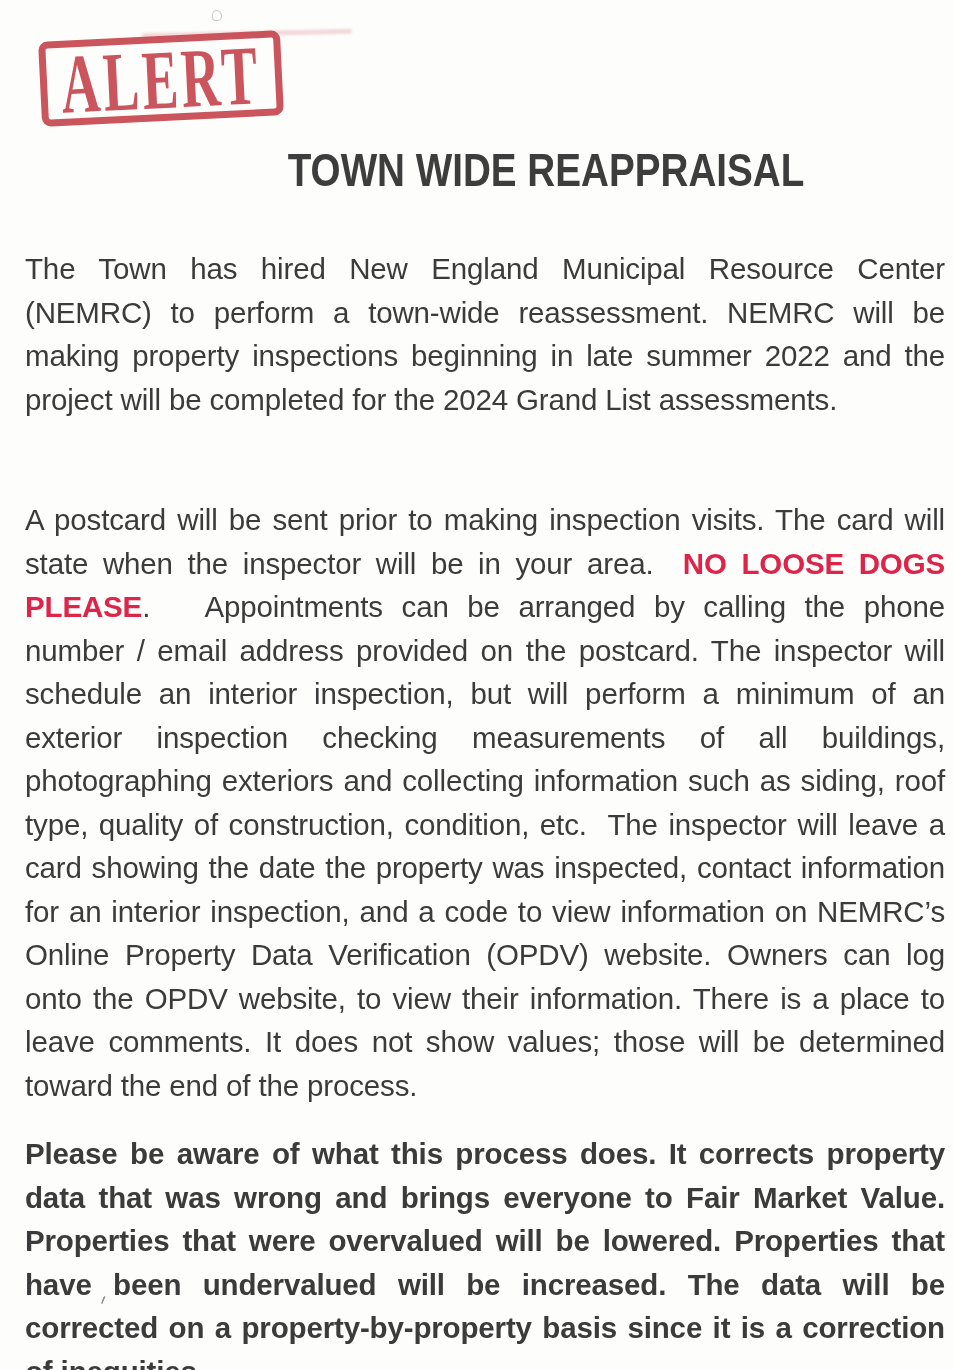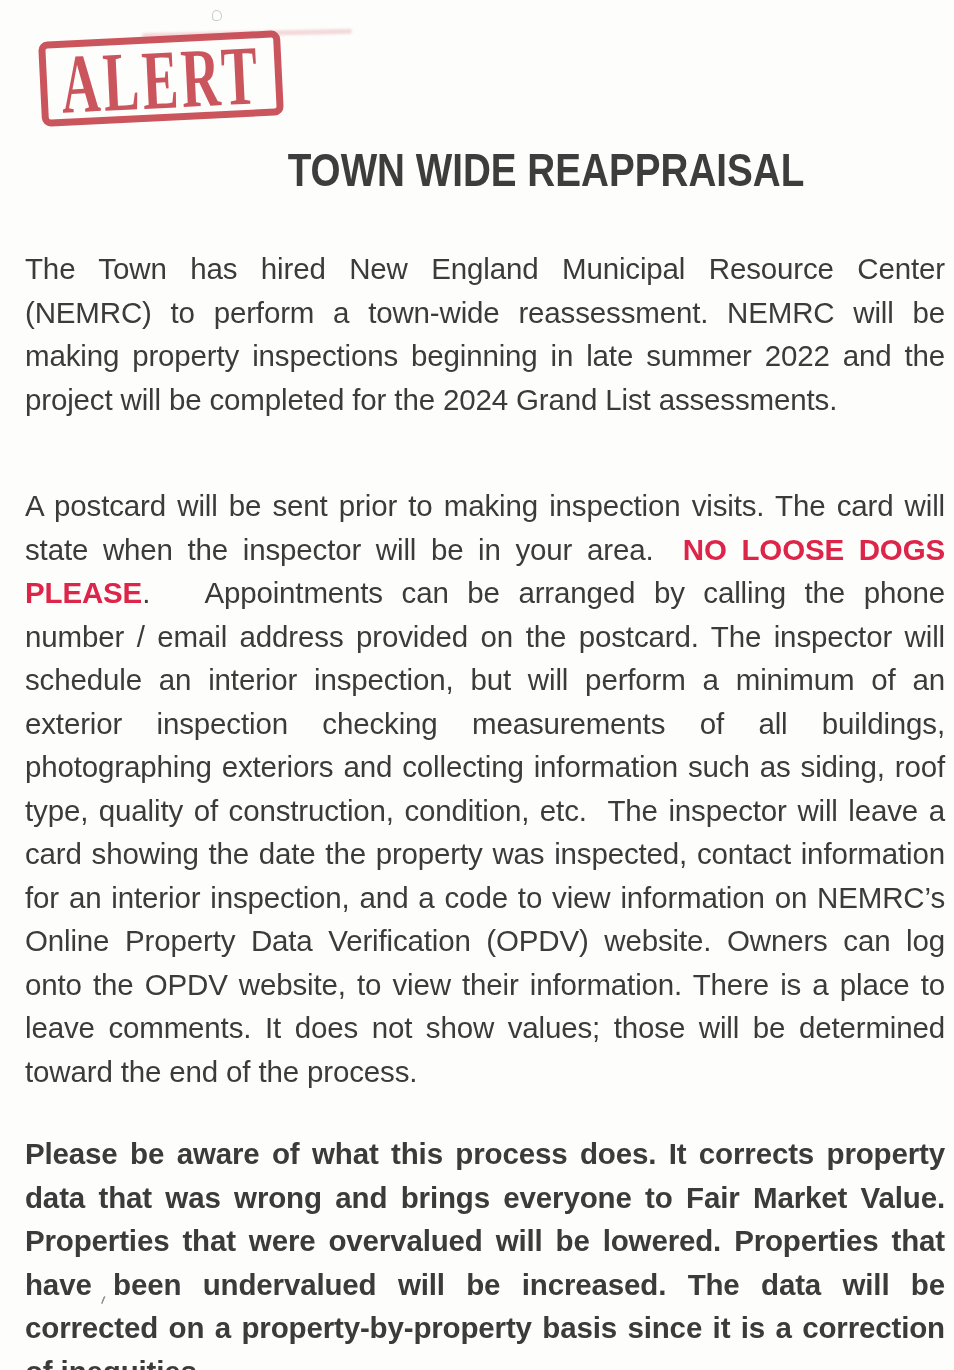--- a/index.html
+++ b/index.html
@@ -104,21 +104,21 @@
     left: 21px;
     width: 920px;
     margin: 4px;
     font-size: 29.5px;
     line-height: 43.5px;
     letter-spacing: -0.15px;
     text-align: justify;
     color: var(--body-text, #3b3b3b);
   }
   .para1 { top: 243px; }
-  .para2 { top: 480px; }
+  .para2 { top: 494px; }
   .para3 { top: 1128px; font-weight: bold; }
 
   .alert-red {
     color: var(--alert-red, #dd2449);
     font-weight: bold;
   }
 </style>
 </head>
 <body>
 

